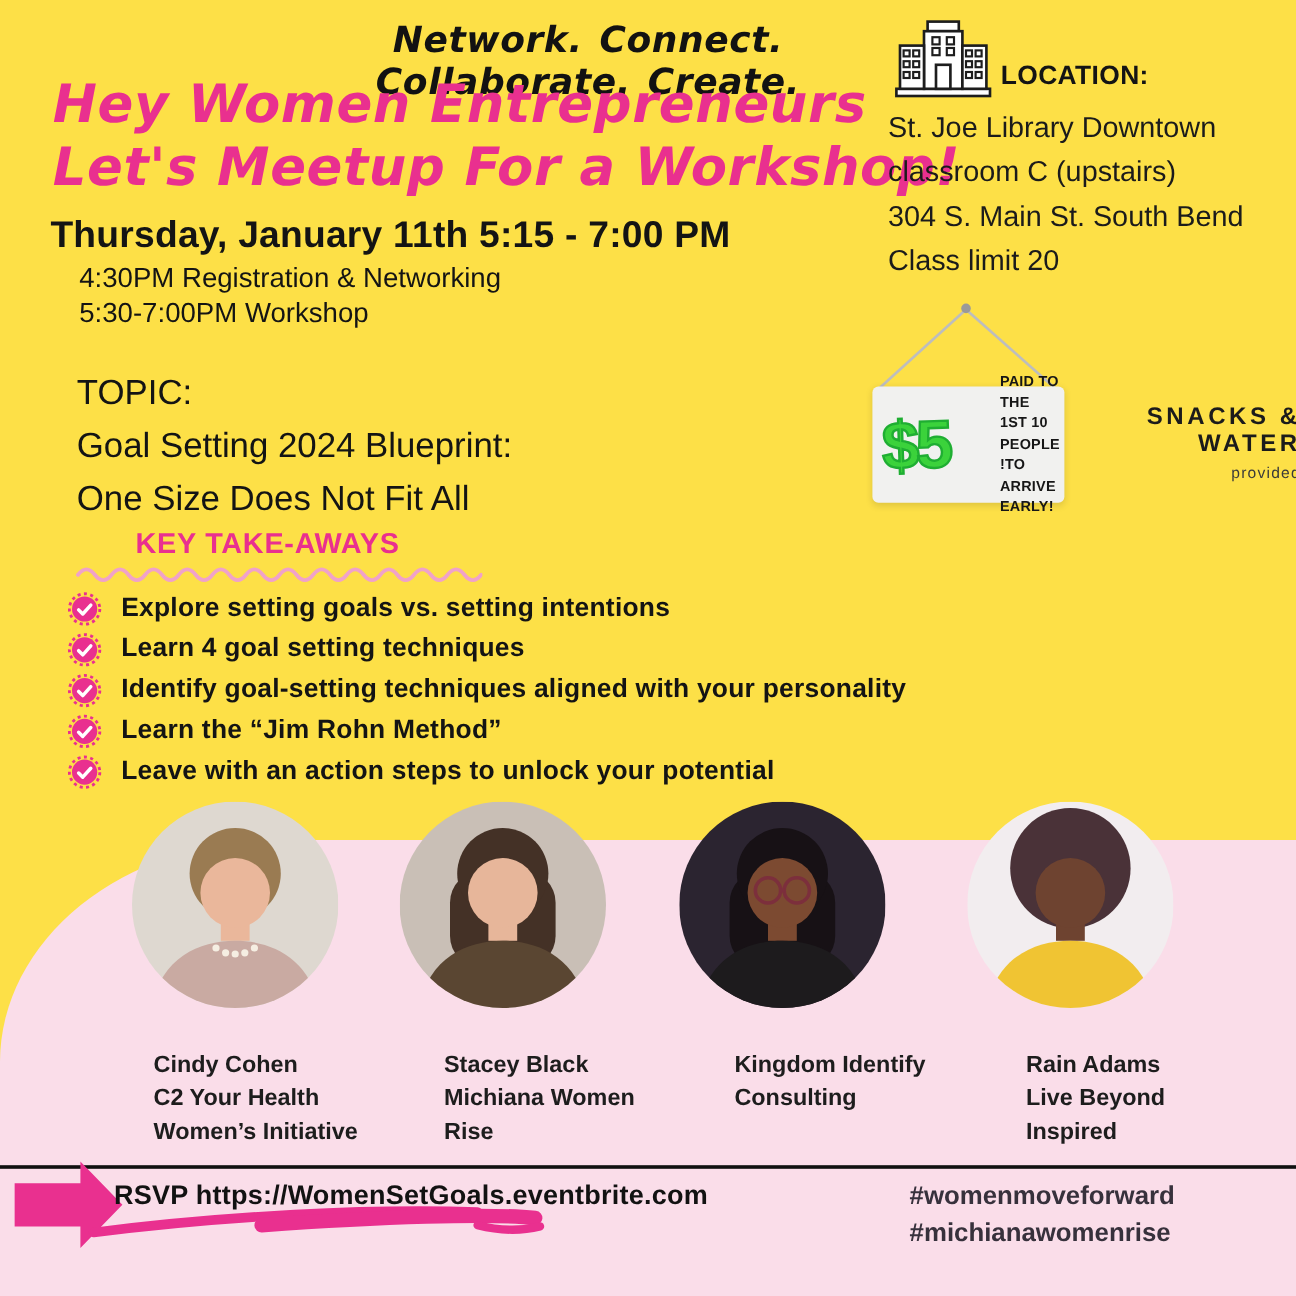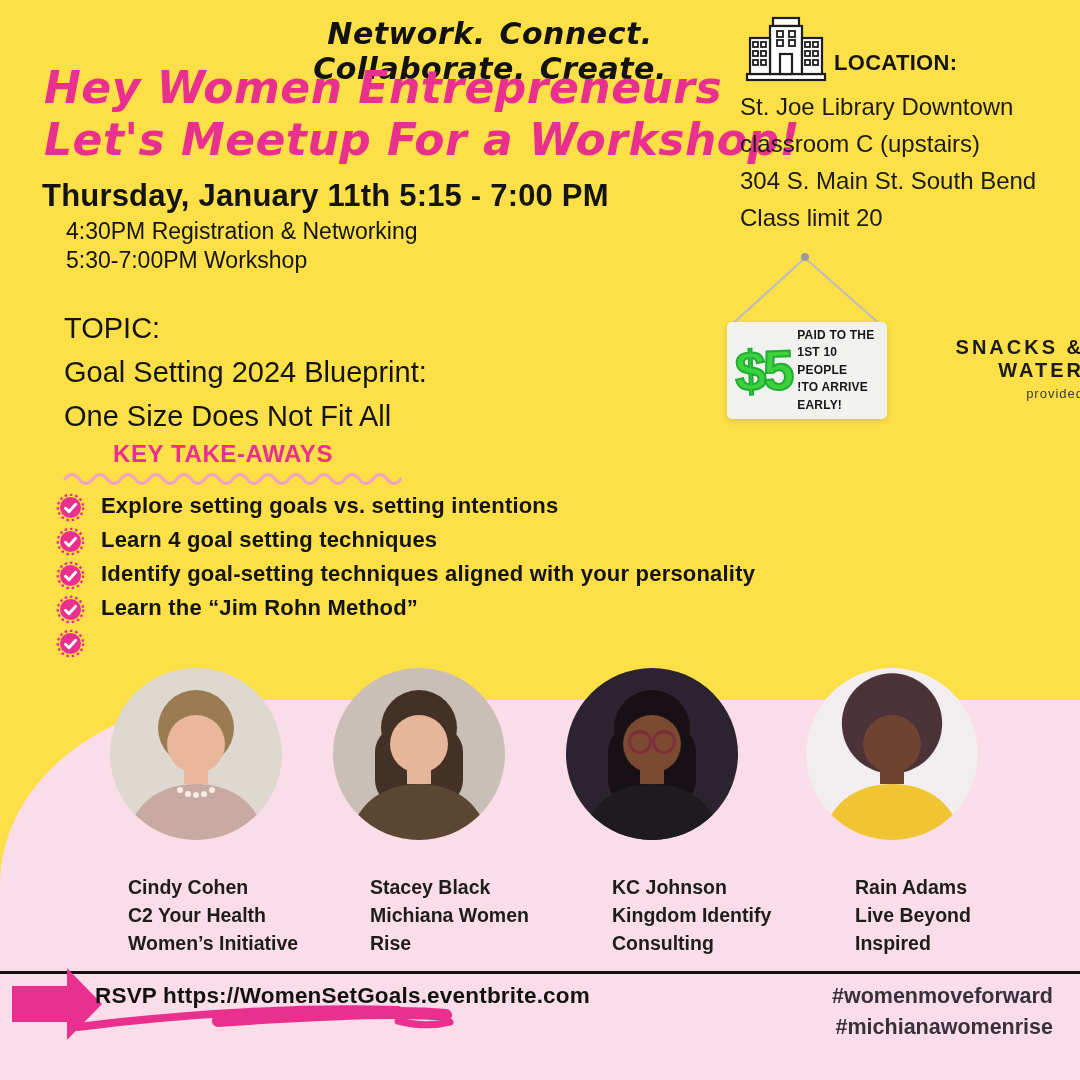--- a/index.html
+++ b/index.html
@@ -45,41 +45,41 @@
   .building{position:absolute;left:742px;top:14px;width:88px;height:70px;}
   .location-label{position:absolute;left:834px;top:50px;font-size:22px;font-weight:800;letter-spacing:.3px;}
   .location-lines{position:absolute;left:740px;top:88px;font-size:24px;font-weight:400;line-height:37px;color:#1b1b1b;}
 
   
   .sign-strings{position:absolute;left:726px;top:252px;width:162px;height:78px;}
   .sign-card{position:absolute;left:727px;top:322px;width:160px;height:97px;background:#f1f1ef;
     border-radius:5px;box-shadow:0 2px 6px rgba(0,0,0,.12);display:flex;align-items:center;padding:8px 6px 8px 8px;gap:6px;}
   .sign-amount{font-size:56px;font-weight:900;color:var(--green);letter-spacing:-3px;
     -webkit-text-stroke:2px #1fae32;transform:rotate(-2deg);line-height:1;}
-  .sign-text{font-size:12px;font-weight:800;line-height:1.45;letter-spacing:.2px;color:#161616;}
+  .sign-text{font-size:12px;font-weight:800;line-height:1.45;letter-spacing:.2px;color:#161616;margin-left:36px;}
 
   .snacks{position:absolute;left:924px;top:336px;width:160px;text-align:right;}
   .snacks-title{font-size:20px;font-weight:700;letter-spacing:3px;line-height:23px;color:#1b1b1b;}
   .snacks-sub{font-size:13px;font-weight:500;letter-spacing:1px;color:#3a3a3a;margin-top:4px;}
 
   
   .pink-panel{position:absolute;left:0;top:700px;width:1080px;height:380px;background:var(--panel);
     border-top-left-radius:230px 185px;}
 
   
   .speakers{position:absolute;left:0;top:0;width:1040px;height:1080px;pointer-events:none;padding-left:36px;}
   .photo{position:absolute;top:668px;width:172px;height:172px;border-radius:50%;overflow:hidden;}
   .caption{position:absolute;top:873px;font-size:19.5px;font-weight:600;line-height:28px;color:#1d1d1d;}
 
   
   .bottom-line{position:absolute;left:0;top:971px;width:1080px;height:3px;background:#101010;}
   .arrow{position:absolute;left:12px;top:966px;width:92px;height:76px;color:var(--accent);}
   .rsvp{position:absolute;left:95px;top:983px;font-size:22.5px;font-weight:600;letter-spacing:.2px;color:#121212;}
   .marker{position:absolute;left:68px;top:996px;color:var(--accent);}
-  .hashtags{position:absolute;left:758px;top:981px;width:295px;text-align:right;
+  .hashtags{position:absolute;left:758px;top:981px;width:295px;text-align:left;
     font-size:21.5px;font-weight:700;line-height:31px;color:#37313c;}
 </style>
 </head>
 <body>
 
 <div class="canvas">
 
   <div class="tagline">Network. Connect. Collaborate. Create.</div>
 
   <div class="script-heading">
@@ -189,20 +189,21 @@
           <path d="M10.5 16.8l3.8 3.8 7.4-8.2" fill="none" stroke="#fff" stroke-width="3.2" stroke-linecap="round" stroke-linejoin="round"></path>
         </svg>
         <span>Learn the “Jim Rohn Method”</span>
       </div>
       <div class="check-item">
         <svg class="badge" viewBox="0 0 32 32">
           <circle cx="16" cy="16" r="11.6" fill="currentColor"></circle>
           <circle cx="16" cy="16" r="14" fill="none" stroke="currentColor" stroke-width="2.6" stroke-dasharray="2.8 3.1"></circle>
           <path d="M10.5 16.8l3.8 3.8 7.4-8.2" fill="none" stroke="#fff" stroke-width="3.2" stroke-linecap="round" stroke-linejoin="round"></path>
         </svg>
+        <span>Leave with an action steps to unlock your potential</span>
       </div>
     </div>
 
   <div class="pink-panel"></div>
 
   <div class="speakers" id="speakers">
       <div class="photo" style="left: 110px;"><svg viewBox="0 0 172 172" width="172" height="172">
           <rect width="172" height="172" fill="#ded8d0"></rect>
           <circle cx="86" cy="60" r="38" fill="#9a7b52"></circle>
           <rect x="74" y="88" width="24" height="28" fill="#eab79b"></rect>
@@ -241,21 +242,20 @@
           <rect x="74" y="88" width="24" height="28" fill="#7c4a31"></rect>
           <circle cx="86" cy="76" r="29" fill="#7c4a31"></circle>
           <g fill="none" stroke="#7c2f3c" stroke-width="3">
             <circle cx="74" cy="74" r="10.5"></circle>
             <circle cx="98" cy="74" r="10.5"></circle>
             <path d="M84.5 74h3"></path>
           </g>
           <path d="M16 172c8-42 40-56 70-56s62 14 70 56z" fill="#1d1b1d"></path>
         </svg></div>
       <div class="caption" style="left: 612px;">
-        <div>KC Johnson</div>
         <div>Kingdom Identify</div>
         <div>Consulting</div>
       </div>
       <div class="photo" style="left: 806px;"><svg viewBox="0 0 172 172" width="172" height="172">
           <rect width="172" height="172" fill="#f2edef"></rect>
           <circle cx="86" cy="55.519999999999996" r="50.160000000000004" fill="#4a3238"></circle>
           <rect x="74" y="88" width="24" height="28" fill="#6e4330"></rect>
           <circle cx="86" cy="76" r="29" fill="#6e4330"></circle>
           <path d="M16 172c8-42 40-56 70-56s62 14 70 56z" fill="#f0c433"></path>
         </svg></div>

